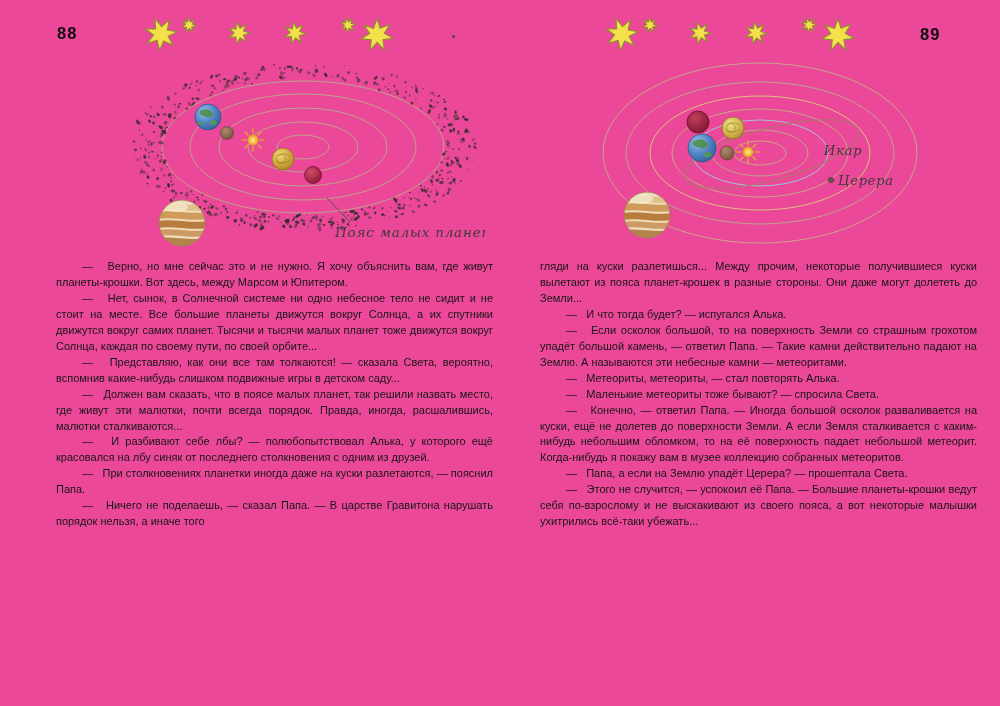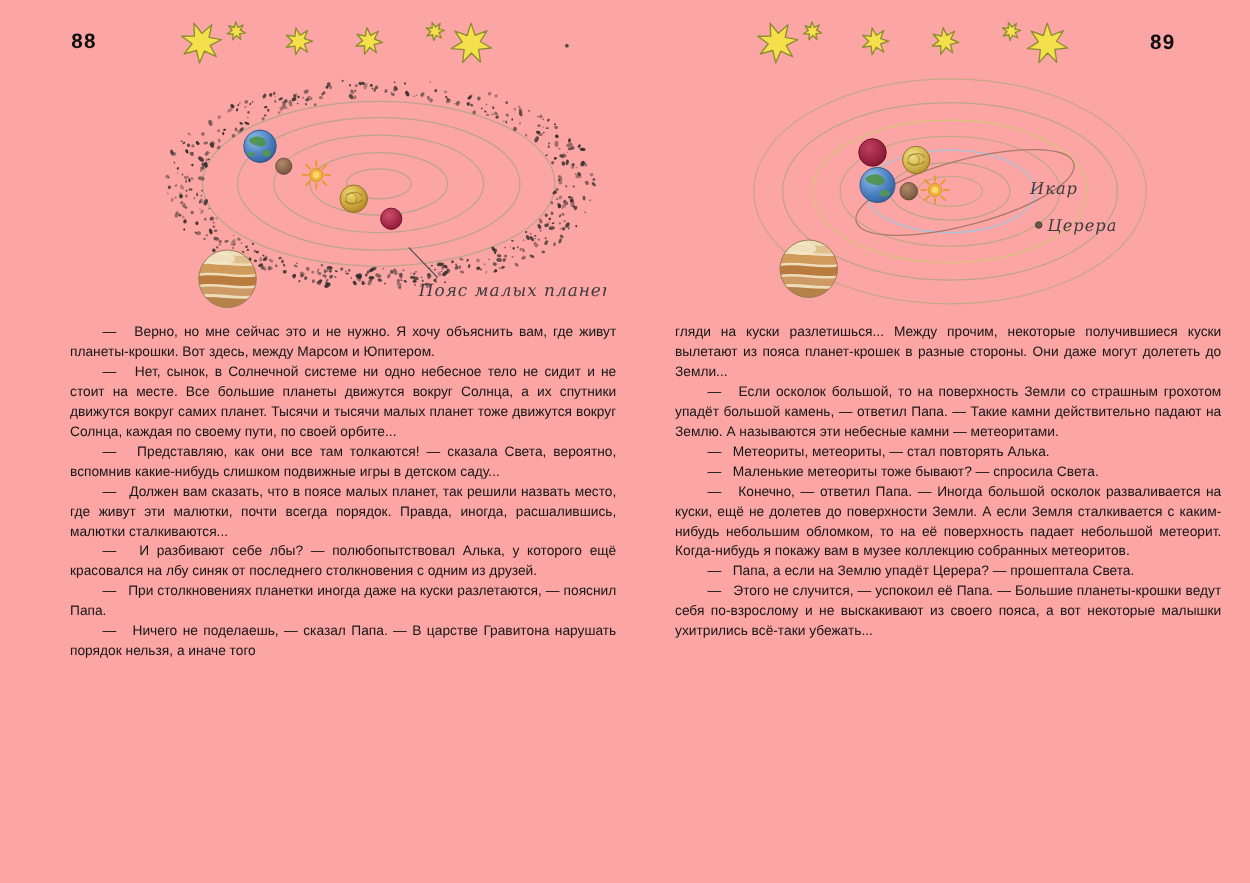--- a/index.html
+++ b/index.html
@@ -1,16 +1,16 @@
 <!DOCTYPE html>
 <html><head>
 <meta charset="utf-8">
 <style>
   html,body{margin:0;padding:0;background:#ffffff;}
-  .spread{position:relative;width:1000px;height:706px;background:#fca5a5;overflow:hidden;
+  .spread{position:relative;width:1000px;height:706px;background:#ec4899;overflow:hidden;
           font-family:"Liberation Sans",sans-serif;color:#161616;}
   .pagenum{position:absolute;font-weight:bold;font-size:16.5px;letter-spacing:1px;color:#0e0e0e;}
   #pagenum-left{left:57px;top:24px;}
   #pagenum-right{left:920px;top:25px;text-align:right;}
   .stars-svg{position:absolute;top:10px;width:260px;height:48px;}
   #stars-left{left:143px;}
   #stars-right{left:604px;}
   .star{fill:#f3e04a;stroke:#8f8d33;stroke-width:1.1;stroke-linejoin:round;}
   .illu{position:absolute;}
   #illu-left{left:123px;top:56px;width:362px;height:202px;}
@@ -775,20 +775,21 @@
       <circle r="23" fill="none" stroke="#9c7a4f" stroke-width="0.8"></circle>
     </g>
 
     <text class="script-label" x="234" y="101" font-size="13">Икар</text>
     <circle cx="241" cy="126" r="2.6" fill="#6b5a4e" stroke="#3f342c" stroke-width="0.7"></circle>
     <text class="script-label" x="248" y="131" font-size="13">Церера</text>
   </svg>
 
   <div class="text-col" id="text-right">
       <p class="para noindent"><span>гляди на куски разлетишься... Между прочим, некоторые получившиеся куски вылетают из пояса планет-крошек в разные стороны. Они даже могут долететь до Земли...</span></p>
+      <p class="para"><span>—&nbsp;&nbsp; И что тогда будет? — испугался Алька.</span></p>
       <p class="para"><span>—&nbsp;&nbsp; Если осколок большой, то на поверхность Земли со страшным грохотом упадёт большой камень, — ответил Папа. — Такие камни действительно падают на Землю. А называются эти небесные камни — </span><span class="b">метеоритами</span><span>.</span></p>
       <p class="para"><span>—&nbsp;&nbsp; Метеориты, метеориты, — стал повторять Алька.</span></p>
       <p class="para"><span>—&nbsp;&nbsp; Маленькие метеориты тоже бывают? — спросила Света.</span></p>
       <p class="para"><span>—&nbsp;&nbsp; Конечно, — ответил Папа. — Иногда большой осколок разваливается на куски, ещё не долетев до поверхности Земли. А если Земля сталкивается с каким-нибудь небольшим обломком, то на её поверхность падает небольшой метеорит. Когда-нибудь я покажу вам в музее коллекцию собранных метеоритов.</span></p>
       <p class="para"><span>—&nbsp;&nbsp; Папа, а если на Землю упадёт Церера? — прошептала Света.</span></p>
       <p class="para"><span>—&nbsp;&nbsp; Этого не случится, — успокоил её Папа. — Большие планеты-крошки ведут себя по-взрослому и не выскакивают из своего пояса, а вот некоторые малышки ухитрились всё-таки убежать...</span></p>
     </div>
 
 </div>
 

